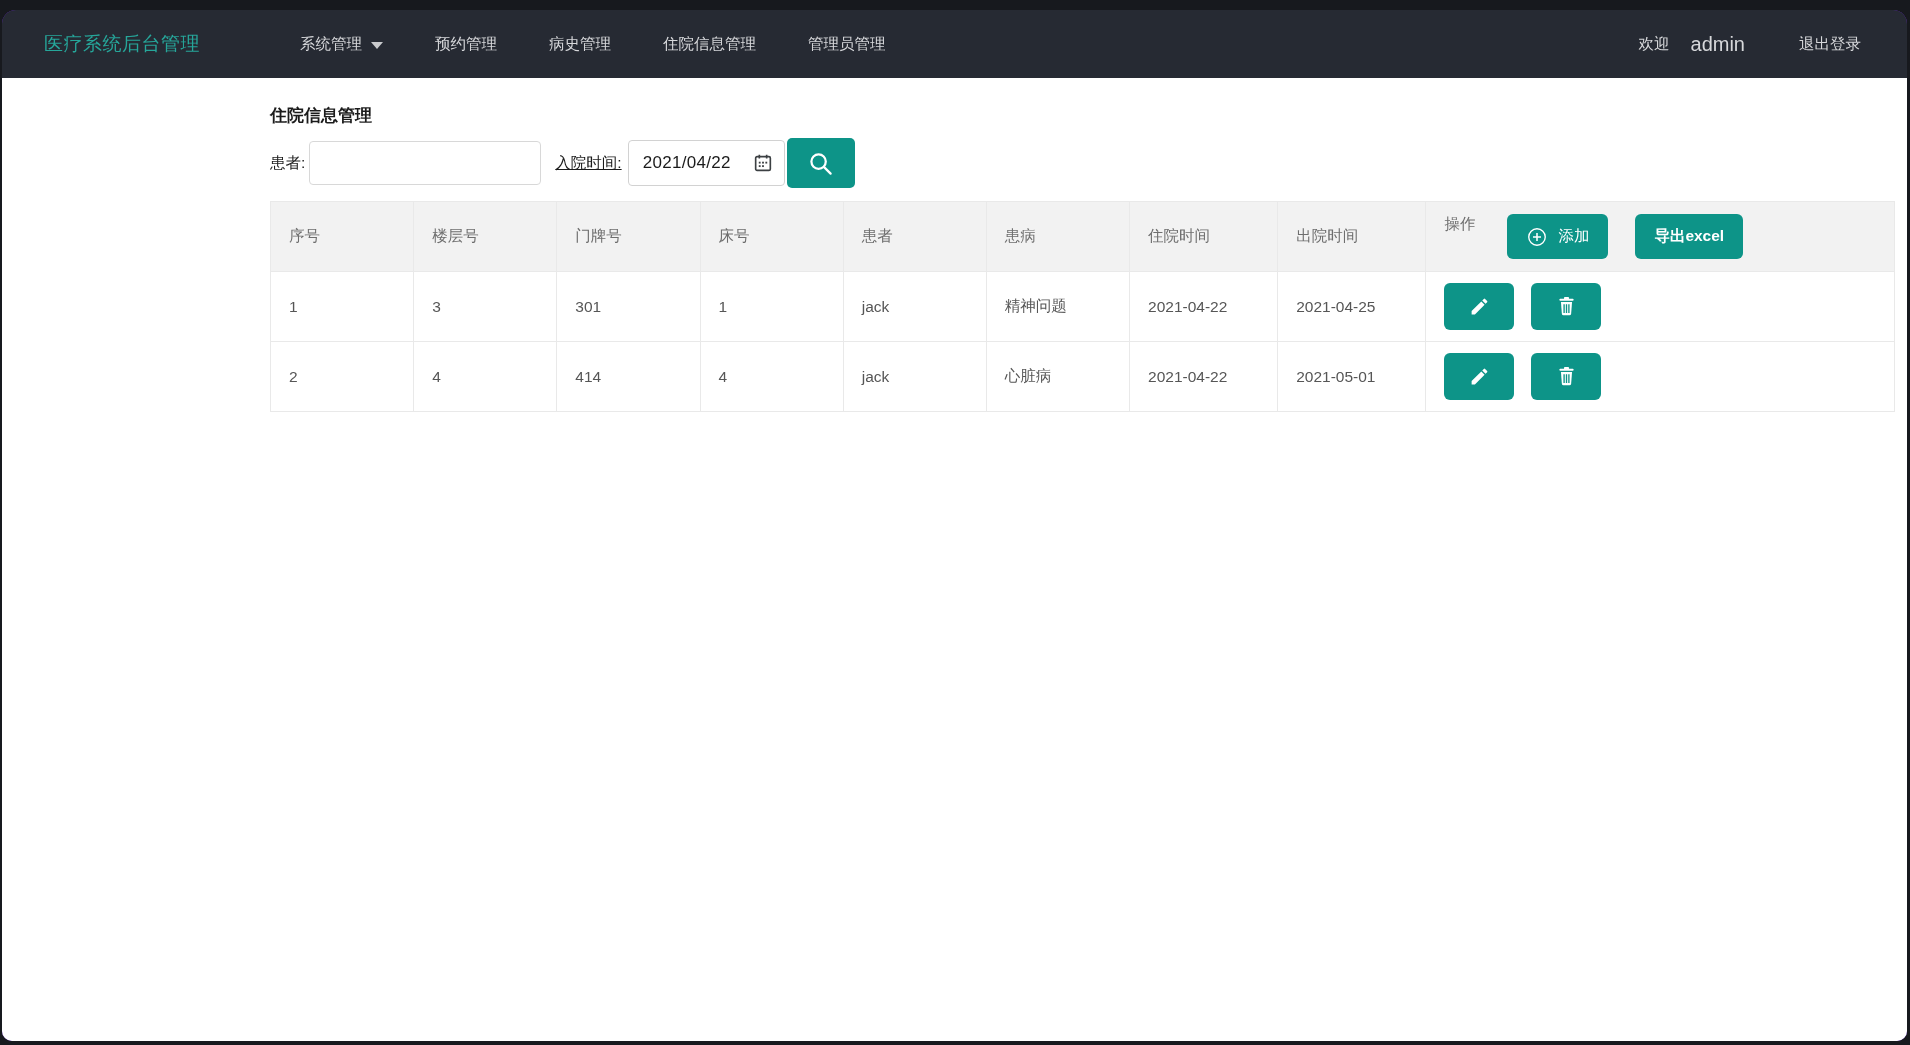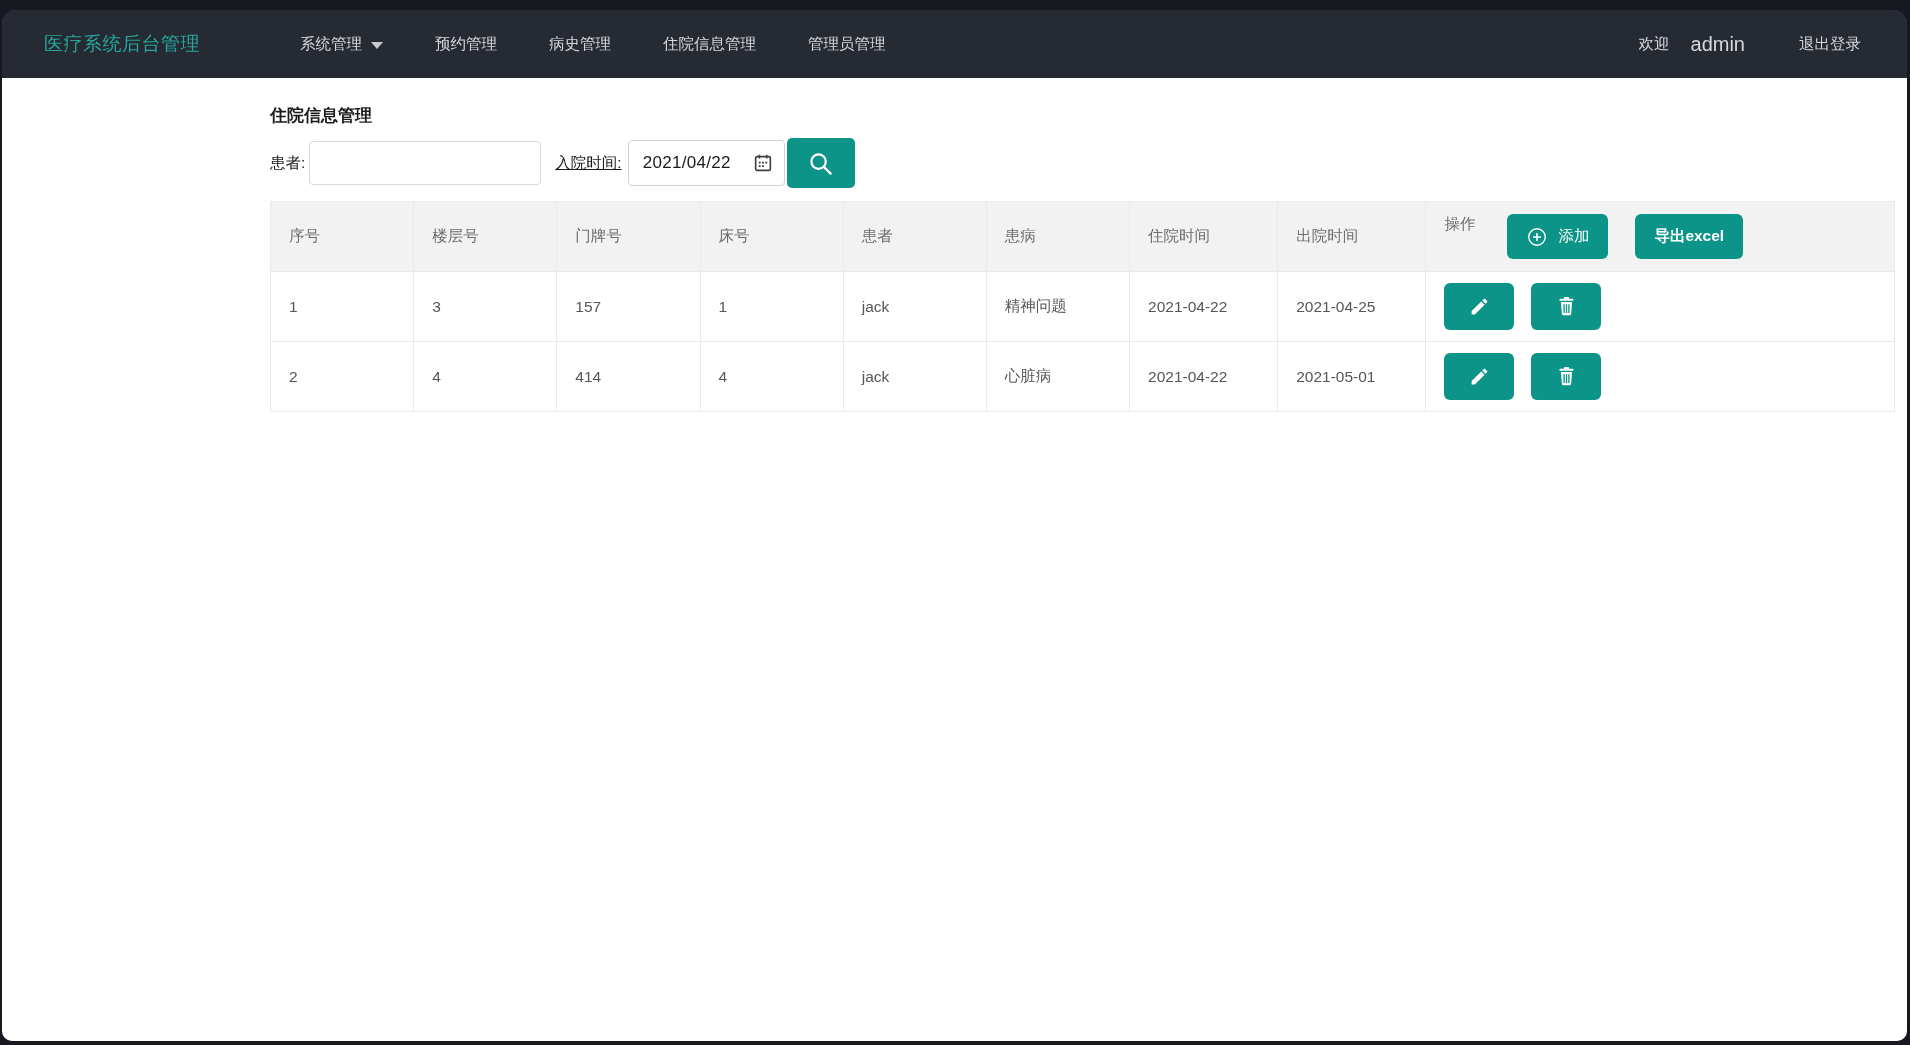--- a/index.html
+++ b/index.html
@@ -299,21 +299,21 @@
               </button>
             </div>
           </th>
         </tr>
       </thead>
       <tbody>
 
       <tr>
             <td>1</td>
             <td>3</td>
-            <td>157</td>
+            <td>301</td>
             <td>1</td>
             <td>jack</td>
             <td>精神问题</td>
             <td>2021-04-22</td>
             <td>2021-04-25</td>
             <td>
               <div class="row-ops">
                 <button class="btn icon-btn">
                   <span>
                     <svg width="21" height="21" viewBox="0 0 24 24" fill="#ffffff">

